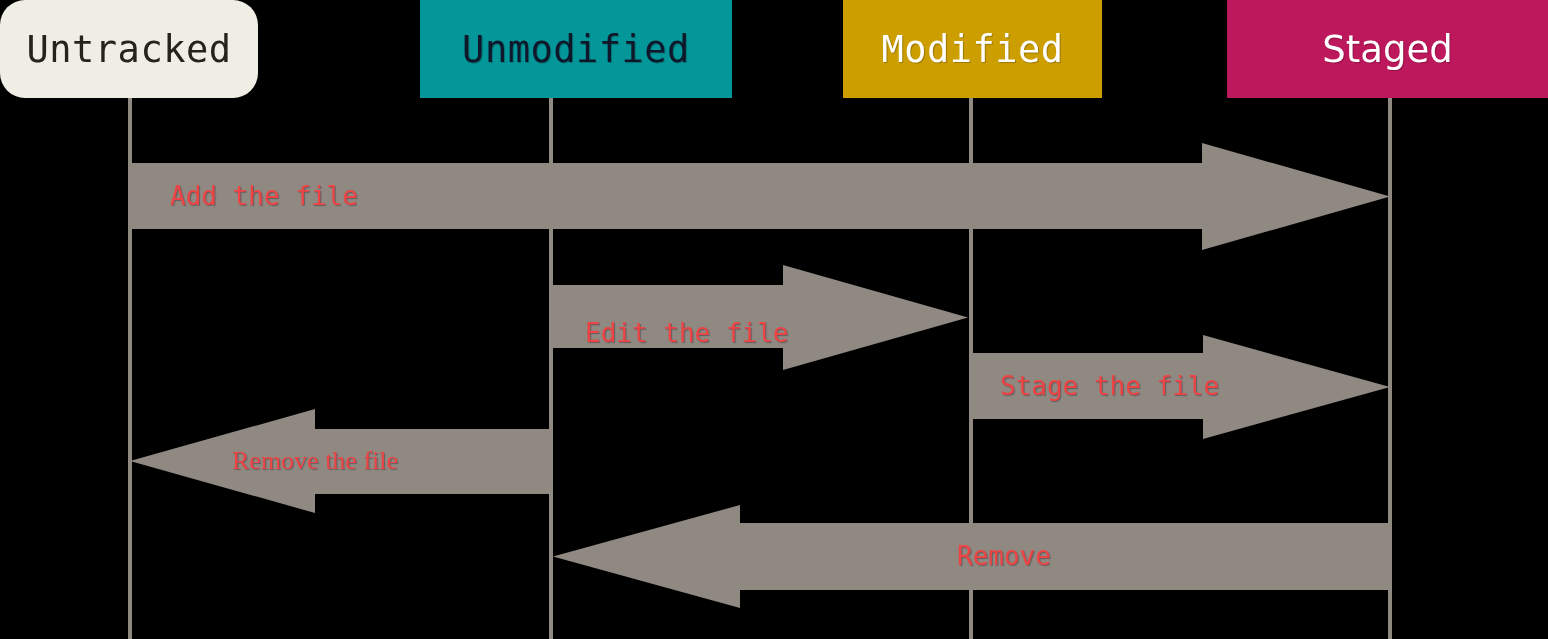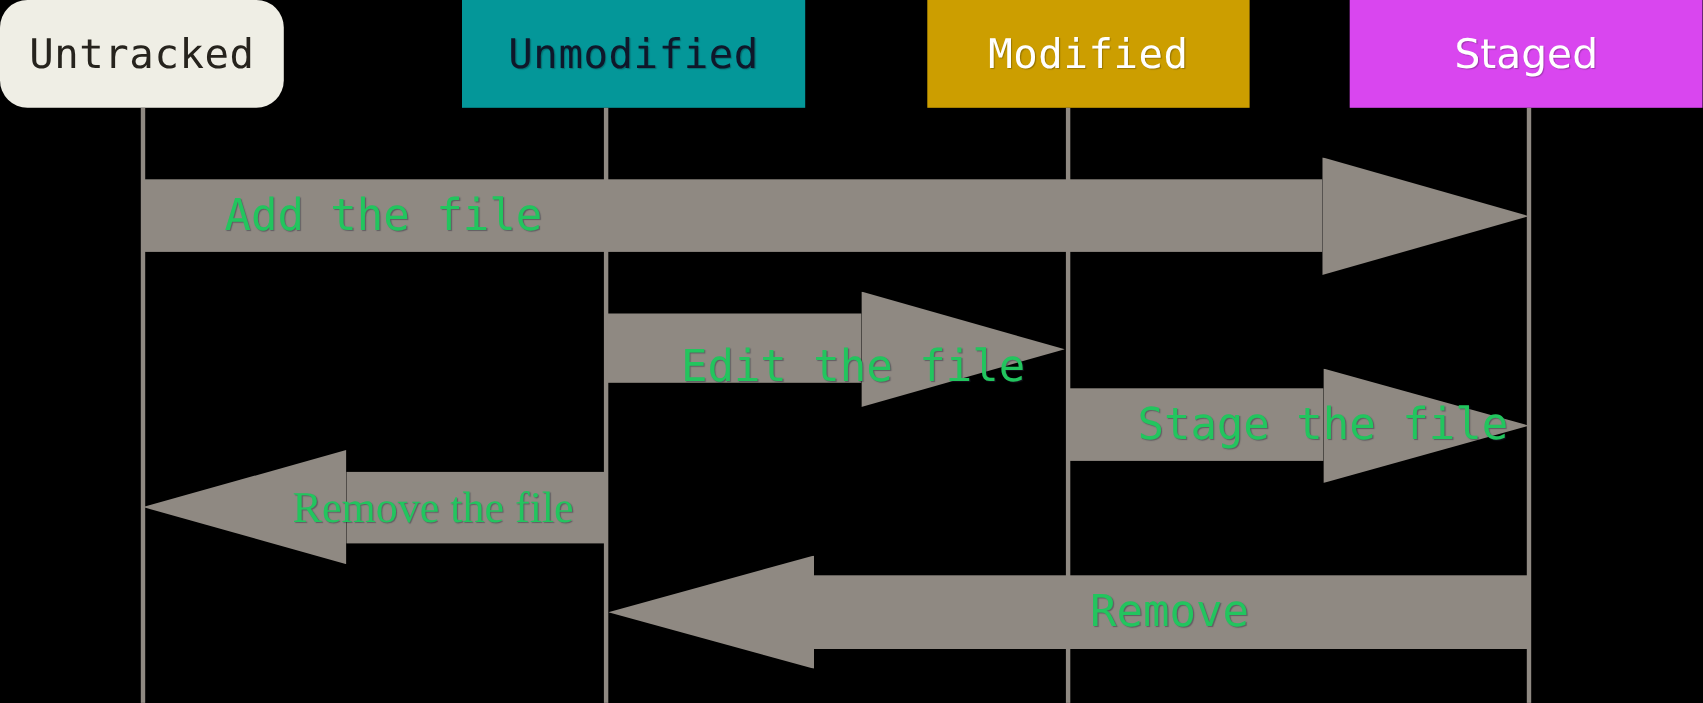--- a/index.html
+++ b/index.html
@@ -19,22 +19,22 @@
     height: 98px;
     display: flex;
     align-items: center;
     justify-content: center;
     font-size: 37px;
     letter-spacing: 0.5px;
     white-space: nowrap;
   }
   .state-untracked  { left: 0;      width: 258px; background: #efeee5; color: #26231d; border-radius: 25px; }
   .state-unmodified { left: 420px;  width: 312px; background: #049799; color: #0f172a; }
-  .state-modified   { left: 843px;  width: 293px; background: #cc9e00; color: #ffffff; }
-  .state-staged     { left: 1227px; width: 321px; background: #d946ef; color: #ffffff;
+  .state-modified   { left: 843px;  width: 259px; background: #cc9e00; color: #ffffff; }
+  .state-staged     { left: 1227px; width: 321px; background: #be185d; color: #ffffff;
                       font-family: "DejaVu Sans", sans-serif; letter-spacing: 0; }
   .state-unmodified, .state-modified, .state-staged {
     text-shadow: 1px 1px 1px rgba(0,0,0,0.25);
   }
 
   
   .lifeline {
     position: absolute;
     top: 98px;
     width: 4px;
@@ -48,26 +48,25 @@
 
   
   .arrow { position: absolute; }
   .arrow .body { position: absolute; background: #8f8982; }
   .arrow .head { position: absolute; background: #8f8982; }
   .head-right { clip-path: polygon(0 0, 100% 50%, 0 100%); }
   .head-left  { clip-path: polygon(100% 0, 0 50%, 100% 100%); }
   .arrow .label {
     position: absolute;
     transform: translateY(-50%);
-    color: #22c55e;
-    font-size: 40px;
+    color: #ef4444;
+    font-size: 26px;
     white-space: nowrap;
     text-shadow: 1px 1px 1px rgba(40,40,60,0.45);
     z-index: 2;
-    margin-left: 34px;
   }
 
   
   #arrow-add { left: 130px; top: 143px; width: 1260px; height: 107px; }
   #arrow-add .body { left: 0; top: 20px; width: 1072px; height: 66px; }
   #arrow-add .head { left: 1072px; top: 0; width: 188px; height: 107px; }
   #arrow-add .label { left: 40px; top: 53px; }
 
   
   #arrow-edit { left: 552px; top: 265px; width: 416px; height: 105px; }

